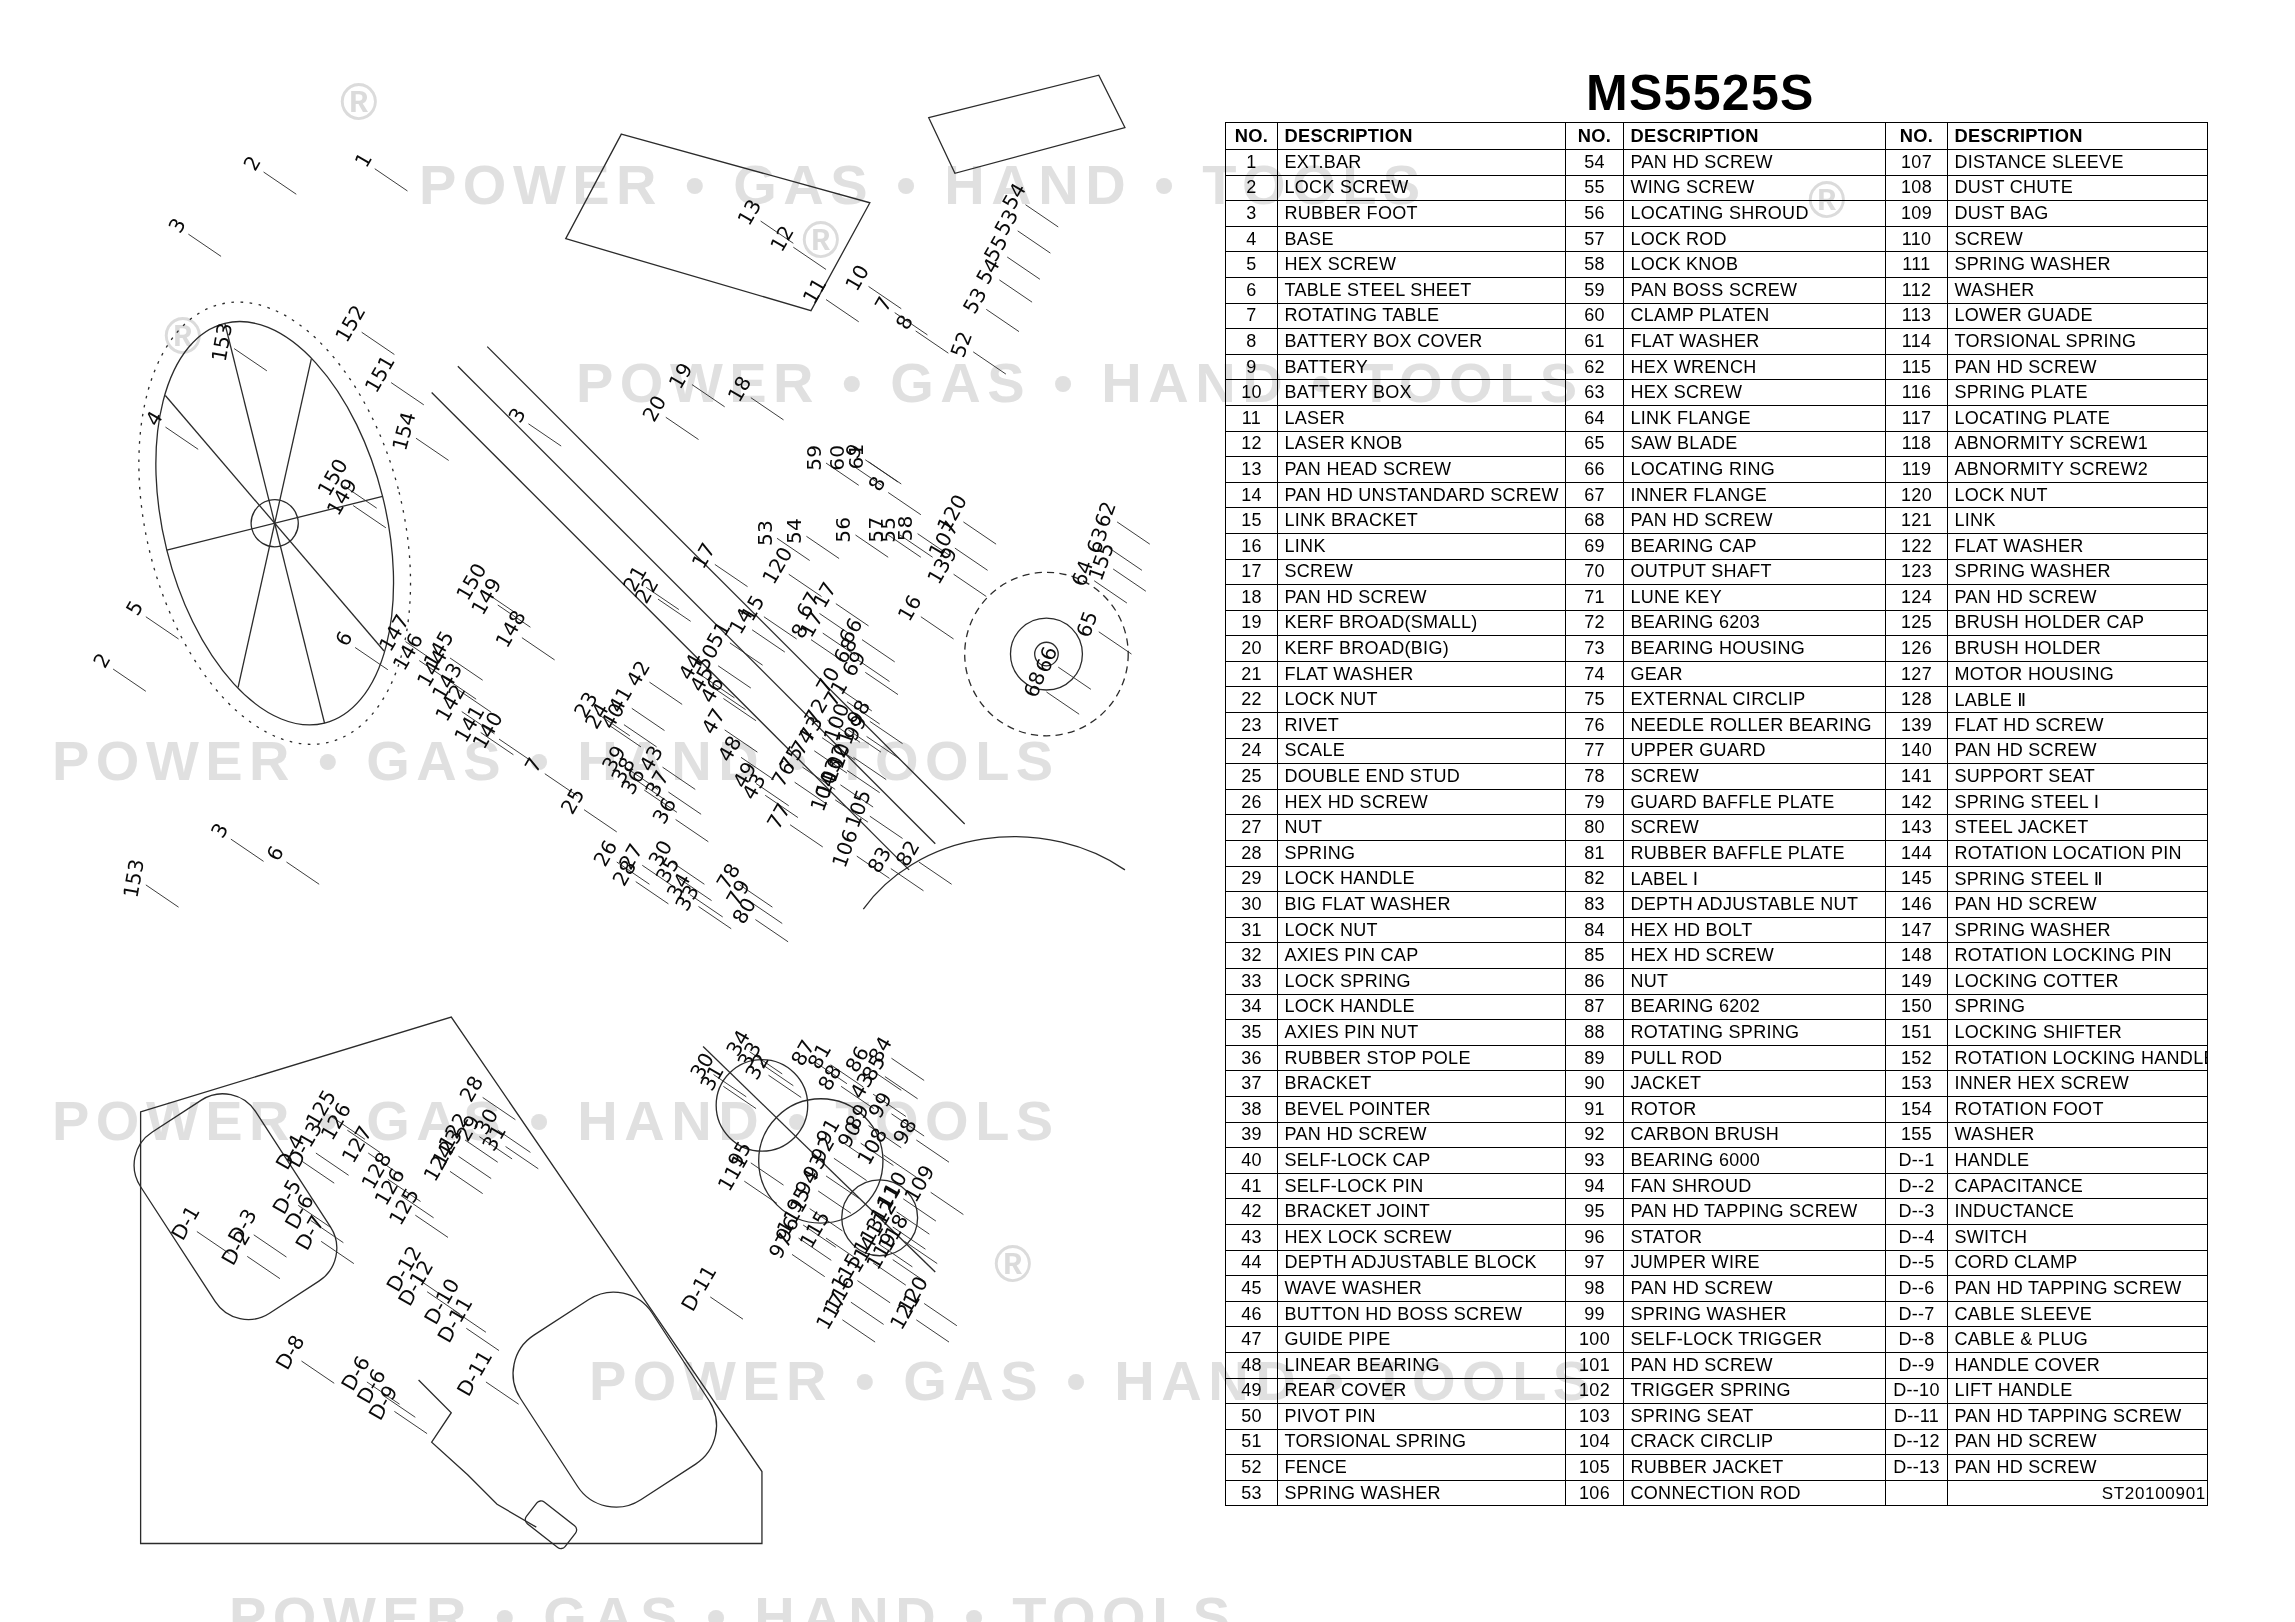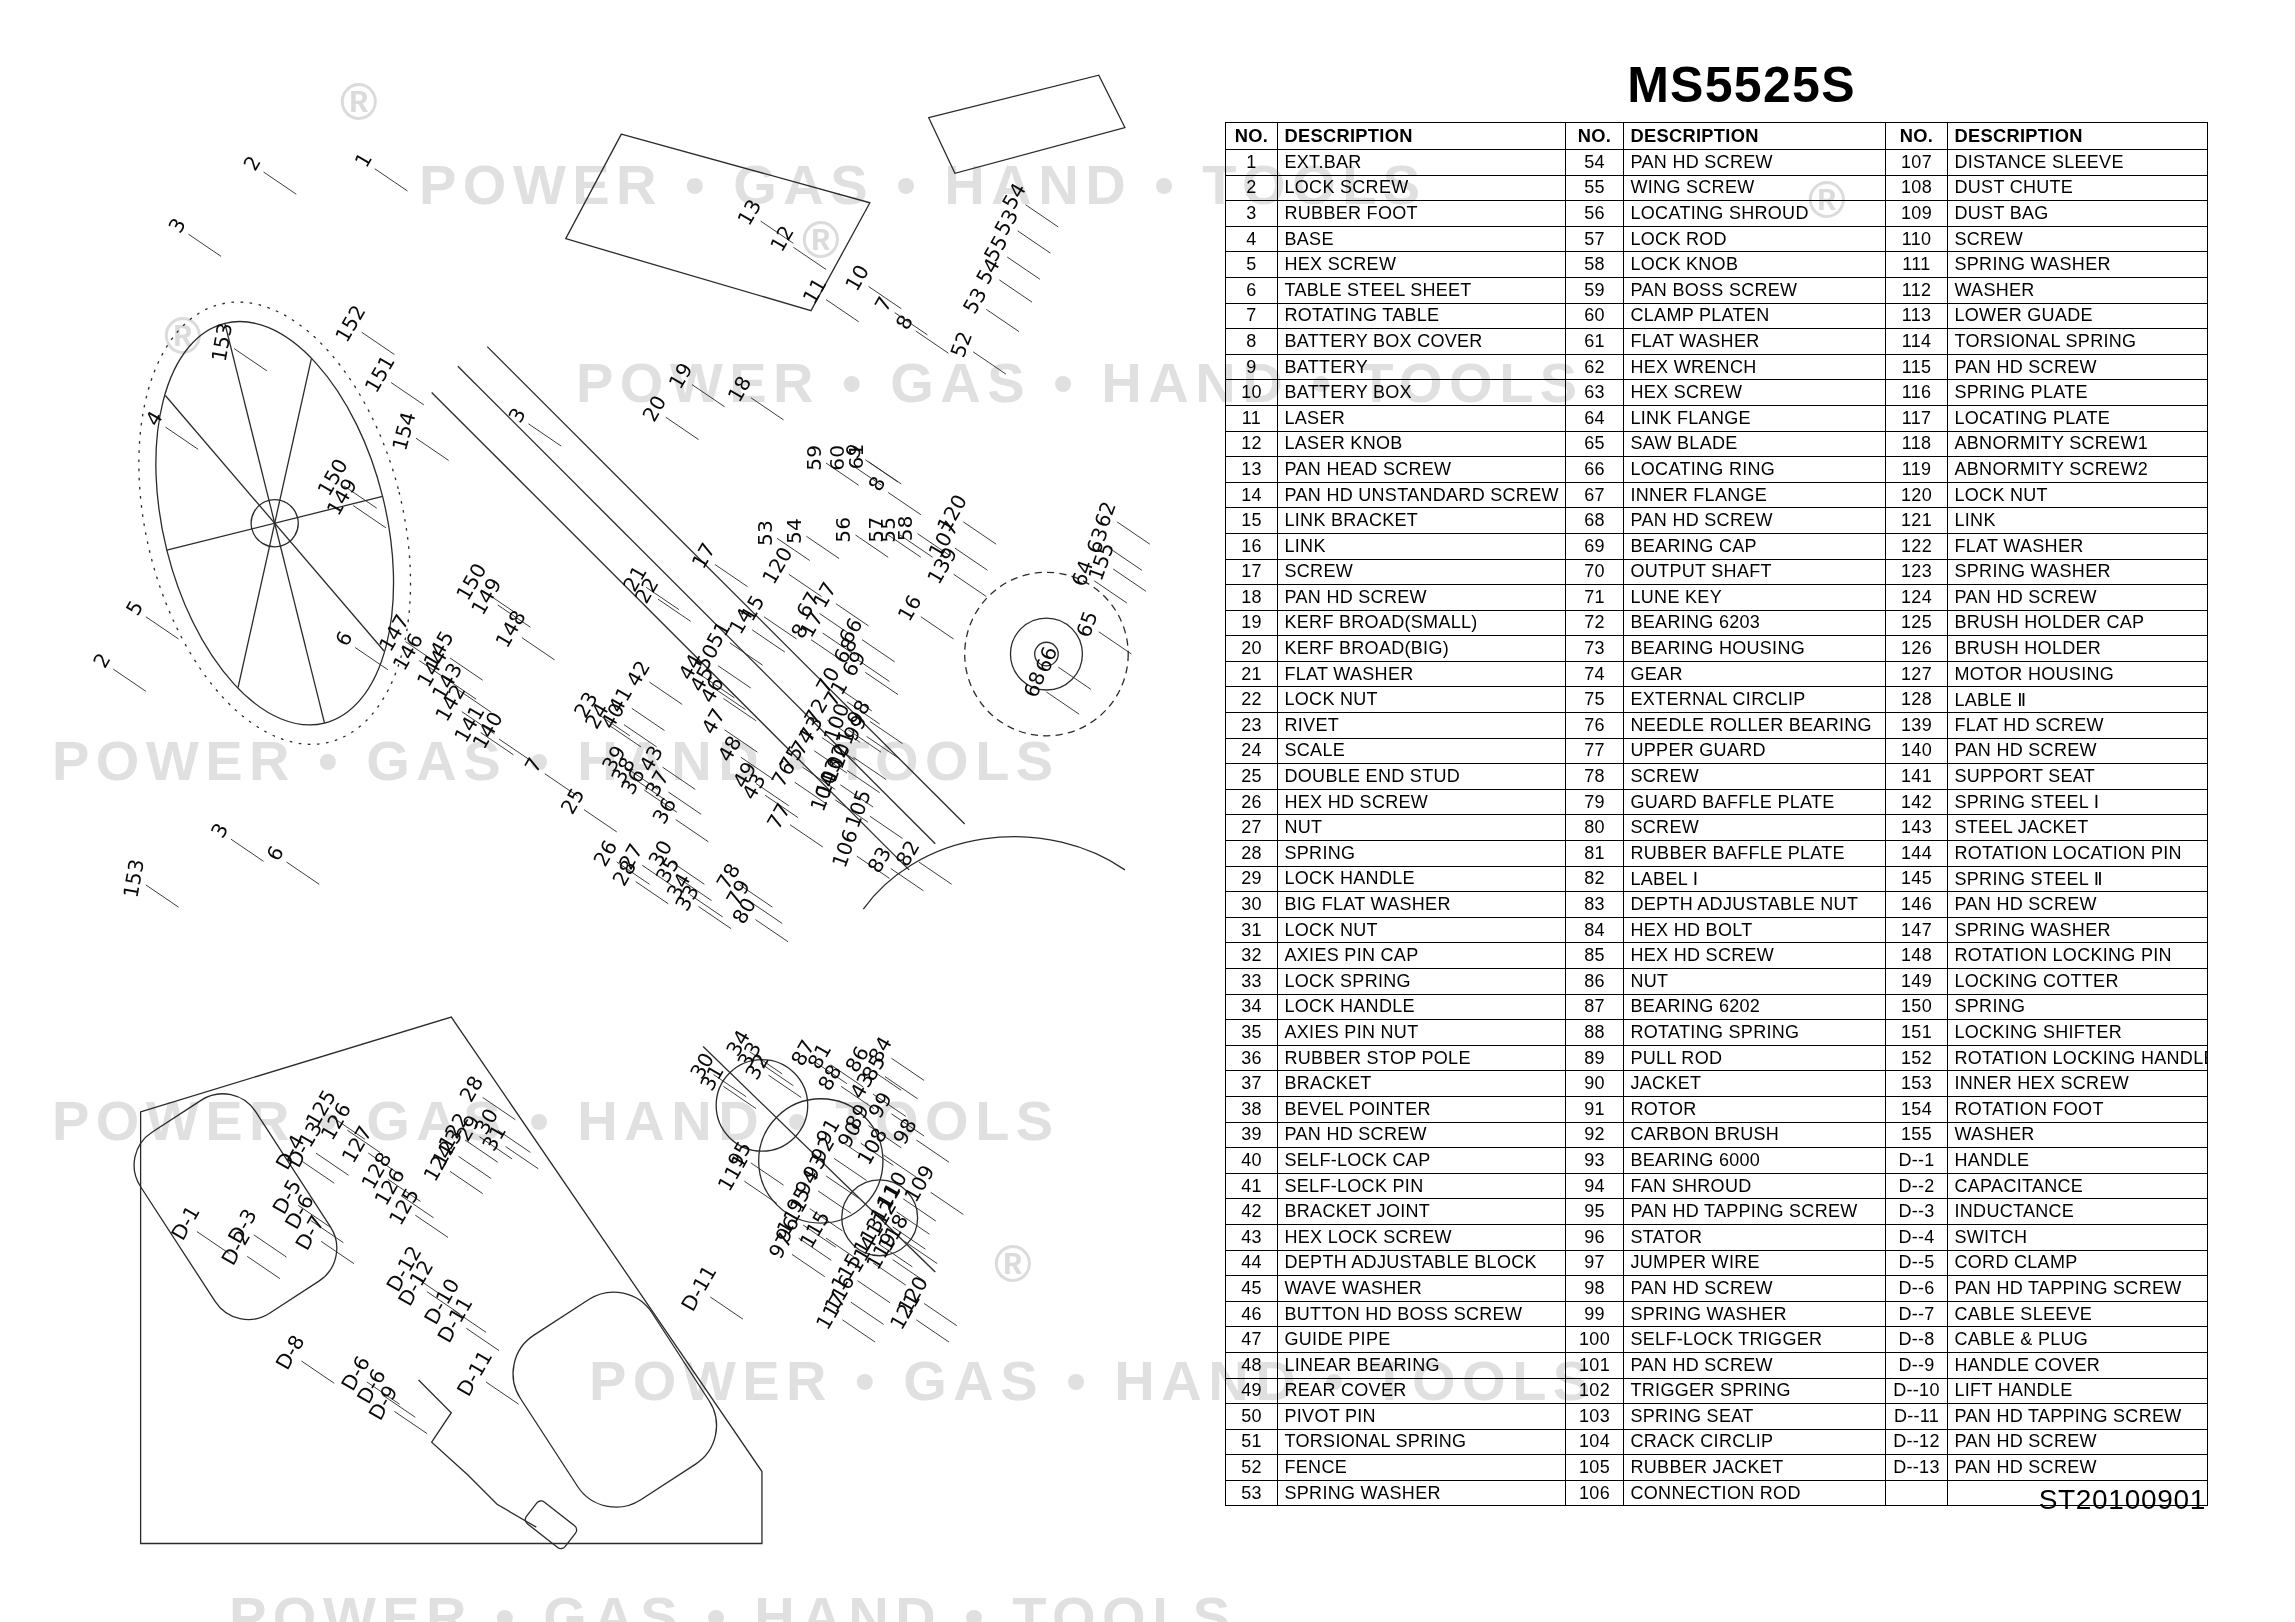--- a/index.html
+++ b/index.html
@@ -17,25 +17,25 @@
           opacity:.6;letter-spacing:6.5px;font-size:56px;line-height:1;margin-top:20px;}
   .wm-reg{position:absolute;color:#cfcfcf;opacity:.75;font-size:51px;font-weight:bold;}
 
   
   svg.diagram{position:absolute;left:0;top:0;z-index:2;}
   .part-shape{stroke:#2b2b2b;stroke-width:2;fill:none;}
   .leader{stroke:#2b2b2b;stroke-width:1.4;}
   .callout{font-family:"DejaVu Sans",sans-serif;font-size:31px;fill:#0a0a0a;}
 
   
-  .title{position:absolute;left:1570px;top:48px;width:327px;margin:8px;z-index:4;
-         font-size:50px;font-weight:bold;text-align:center;letter-spacing:1.3px;
+  .title{position:absolute;left:1570px;top:48px;width:327px;margin:16px;z-index:4;
+         font-size:50px;font-weight:bold;letter-spacing:1.3px;
          font-family:"Liberation Sans",sans-serif;}
   .footer-code{position:absolute;left:1963px;top:1484px;width:243px;z-index:4;
-         font-size:28px;text-align:right;letter-spacing:0.7px;}
+         font-size:17px;text-align:right;letter-spacing:0.7px;}
 
   
   .ptable-wrap{position:absolute;left:1225px;top:122px;z-index:3;border-radius:20px;}
   table.ptable{border-collapse:collapse;table-layout:fixed;width:981px;
                background:transparent;}
   .ptable td,.ptable th{border:1.6px solid #000;padding:0 6.5px;overflow:hidden;
                white-space:nowrap;height:24.6px;background:transparent;
                font-size:18px;letter-spacing:0.3px;}
   .ptable th{font-weight:bold;text-align:left;height:26px;font-size:18.3px;}
   .ptable td.no,.ptable th.no{text-align:center;padding:0 1.3px;}

